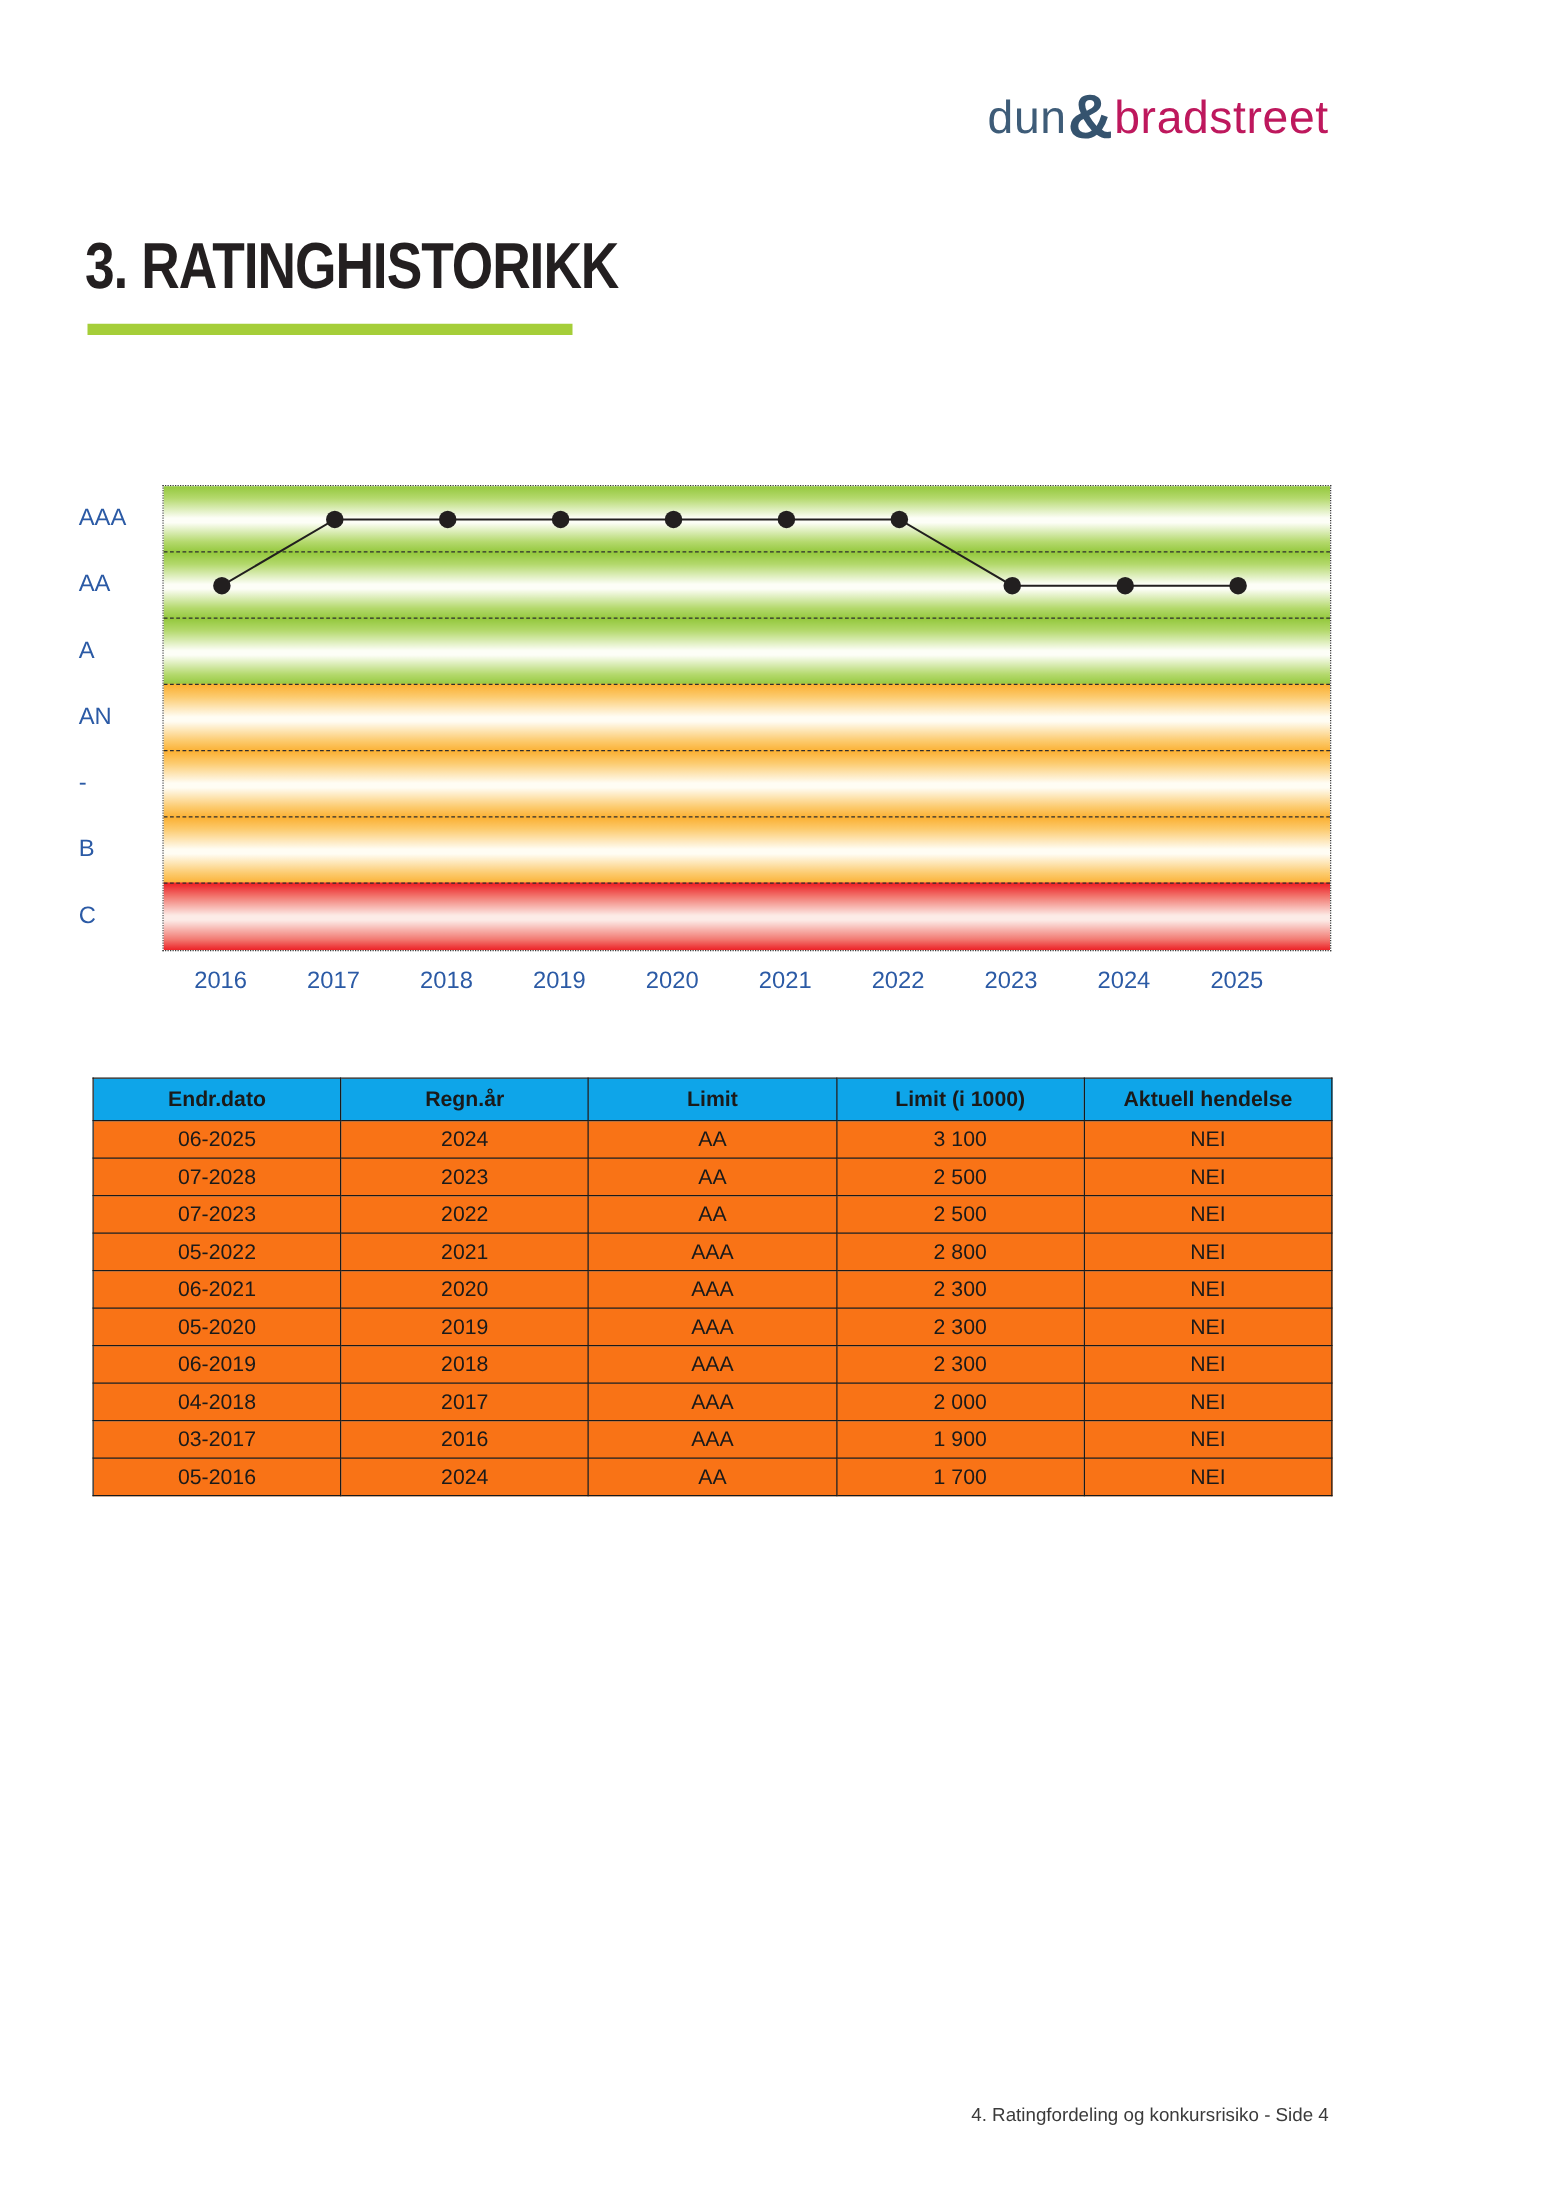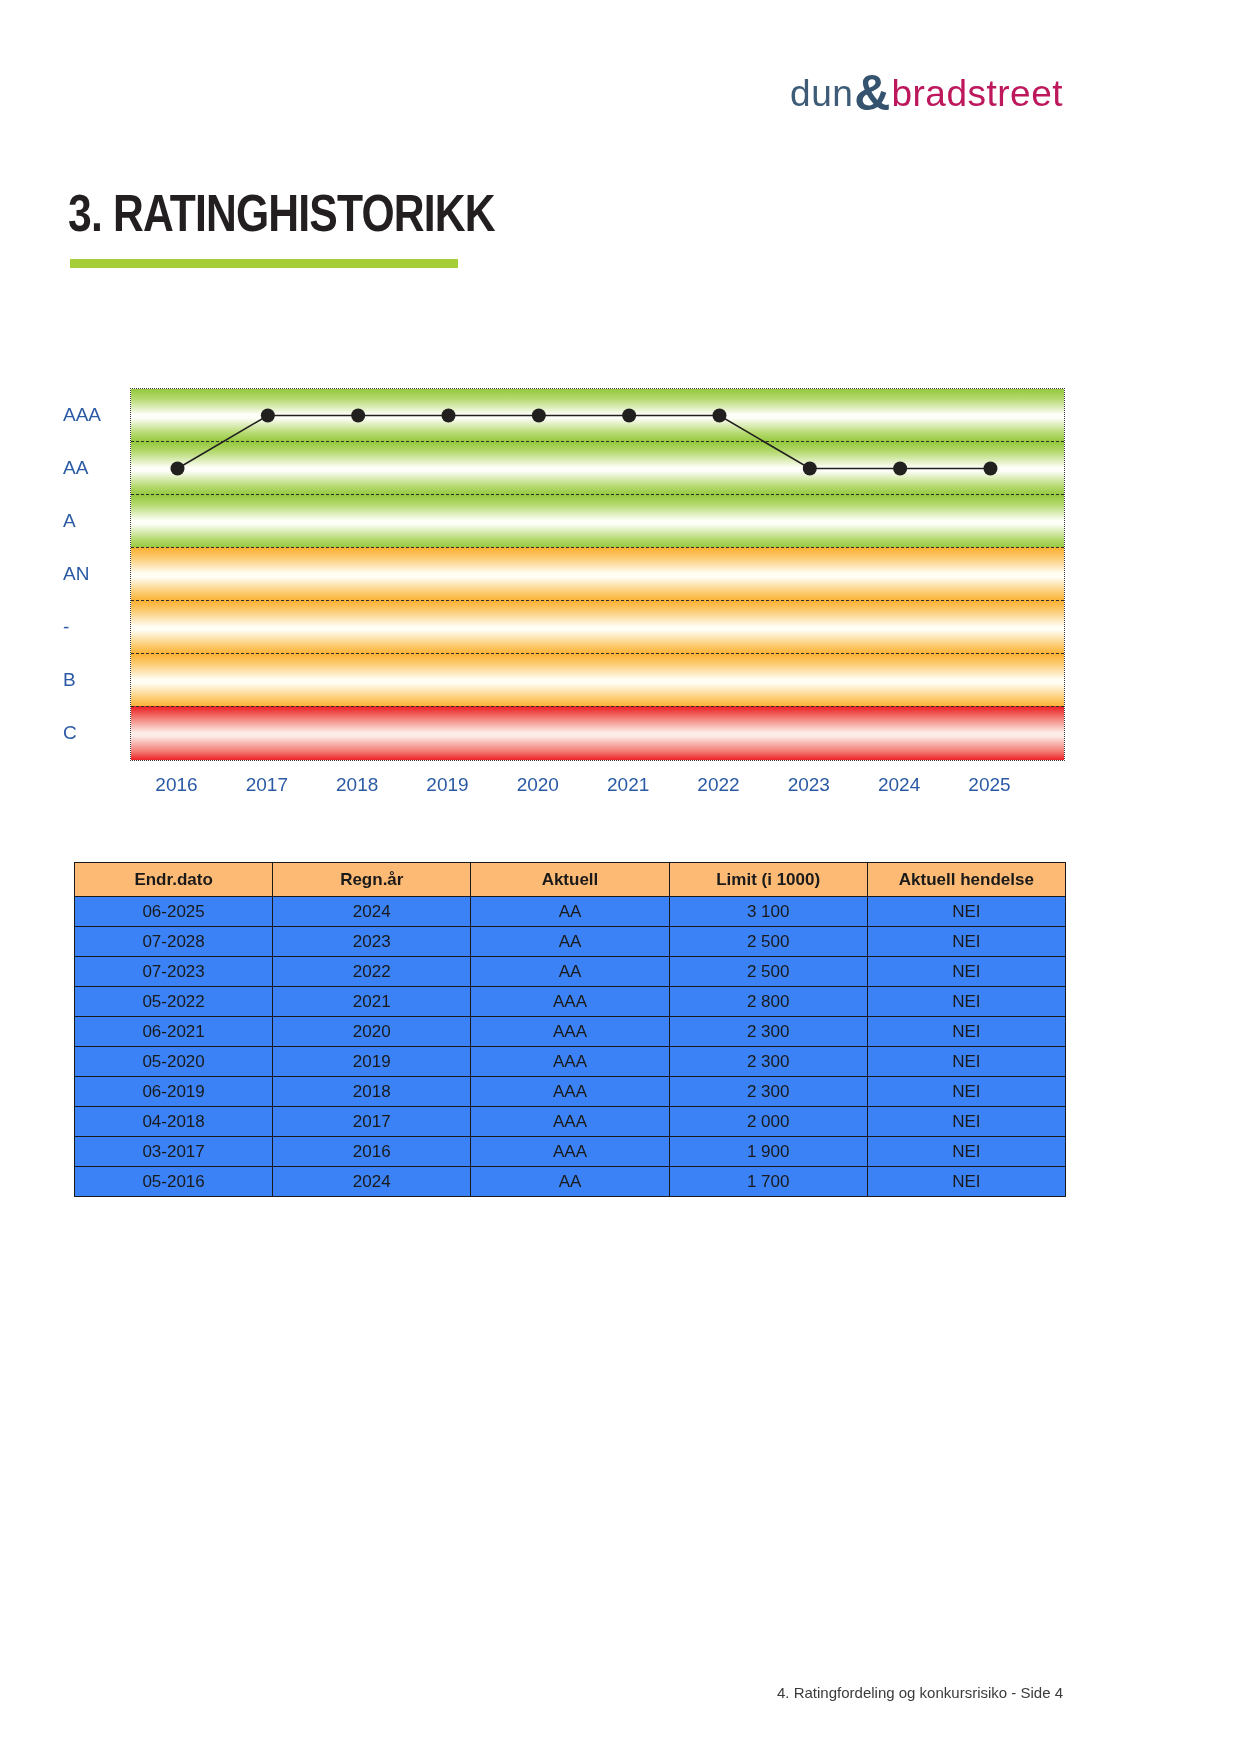--- a/index.html
+++ b/index.html
@@ -45,22 +45,22 @@
   }
 
   
   .history-table {
     position:absolute; left:74px; top:862px; width:992px;
     border-collapse:collapse; table-layout:fixed;
   }
   .history-table th, .history-table td {
     border:1px solid #1a1a1a; text-align:center; font-size:17px; padding:0;
   }
-  .history-table th { background:#fdba74; height:33px; font-weight:bold; color:#1a1a1a; }
-  .history-table td { height:29px; color:#1a1a1a; background:#3b82f6; }
+  .history-table th { background:#0ea5e9; height:33px; font-weight:bold; color:#1a1a1a; }
+  .history-table td { height:29px; color:#1a1a1a; background:#f97316; }
 
   
   .footer-text {
     position:absolute; right:178px; top:1684px; font-size:15px; color:#3b3b3b;
     white-space:nowrap;
   }
 </style>
 </head>
 <body>
 
@@ -117,21 +117,21 @@
       <div class="xlabel" style="left: 854.14px;">2024</div>
       <div class="xlabel" style="left: 944.47px;">2025</div>
     </div>
 </div>
 
 <table class="history-table">
   <thead>
       <tr id="table-head-row">
         <th>Endr.dato</th>
         <th>Regn.år</th>
-        <th>Aktuell</th>
+        <th>Limit</th>
         <th>Limit (i 1000)</th>
         <th>Aktuell hendelse</th>
       </tr>
     </thead>
   <tbody id="table-body">
       <tr>
         <td>06-2025</td>
         <td>2024</td>
         <td>AA</td>
         <td>3 100</td>

